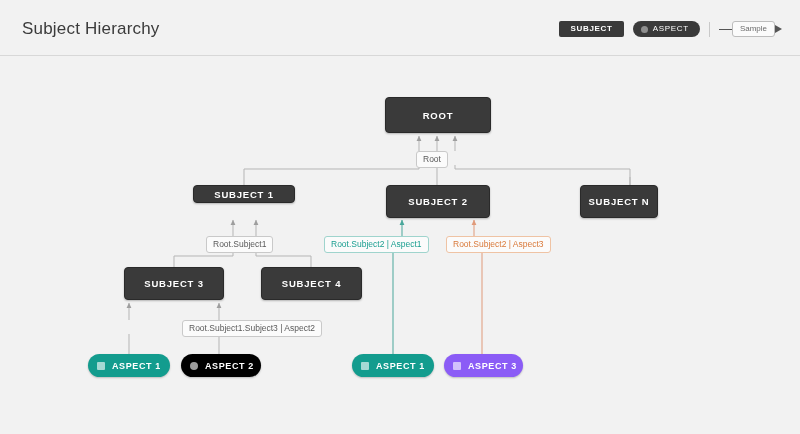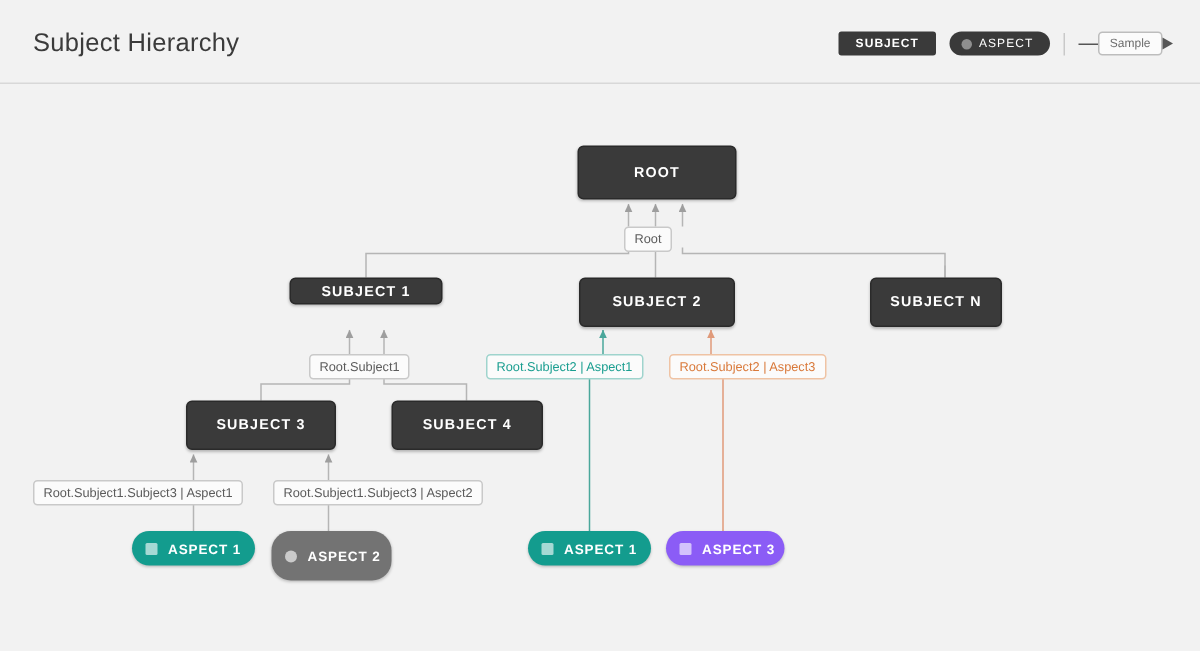--- a/index.html
+++ b/index.html
@@ -255,47 +255,46 @@
 
   <div class="subject-node" style="left:385px; top:33px; width:106px; height:36px;">
     <span>ROOT</span>
   </div>
   <div class="subject-node" style="left:193px; top:121px; width:102px; height:18px;">
     <span>SUBJECT 1</span>
   </div>
   <div class="subject-node" style="left:386px; top:121px; width:104px; height:33px;">
     <span>SUBJECT 2</span>
   </div>
-  <div class="subject-node" style="left:580px; top:121px; width:88px; height:33px;">
+  <div class="subject-node" style="left:580px; top:121px; width:78px; height:33px;">
     <span>SUBJECT N</span>
   </div>
   <div class="subject-node" style="left:124px; top:203px; width:100px; height:33px;">
     <span>SUBJECT 3</span>
   </div>
   <div class="subject-node" style="left:261px; top:203px; width:101px; height:33px;">
     <span>SUBJECT 4</span>
   </div>
 
   <div class="aspect-node" style="left:88px; top:290px; width:82px; height:23px; background:#139c8e;">
     <span class="ic-square"></span>
     <span>ASPECT 1</span>
   </div>
-  <div class="aspect-node" style="left:181px; top:290px; width:80px; height:33px; background:#737373;">
+  <div class="aspect-node" style="left:181px; top:290px; width:80px; height:23px; background:#000000;">
     <span class="ic-circle"></span>
     <span>ASPECT 2</span>
   </div>
   <div class="aspect-node" style="left:352px; top:290px; width:82px; height:23px; background:#139c8e;">
     <span class="ic-square"></span>
     <span>ASPECT 1</span>
   </div>
   <div class="aspect-node" style="left:444px; top:290px; width:79px; height:23px; background:#8b5cf6;">
     <span class="ic-diamond"></span>
     <span>ASPECT 3</span>
   </div>
 
   <div class="edge-label" style="left:416px; top:87px;">Root</div>
   <div class="edge-label" style="left:206px; top:172px;">Root.Subject1</div>
   <div class="edge-label teal" style="left:324px; top:172px;">Root.Subject2 | Aspect1</div>
   <div class="edge-label orange" style="left:446px; top:172px;">Root.Subject2 | Aspect3</div>
-  <div class="edge-label" style="left:22px; top:256px;">Root.Subject1.Subject3 | Aspect1</div>
   <div class="edge-label" style="left:182px; top:256px;">Root.Subject1.Subject3 | Aspect2</div>
 
 </div>
 
 </body></html>

